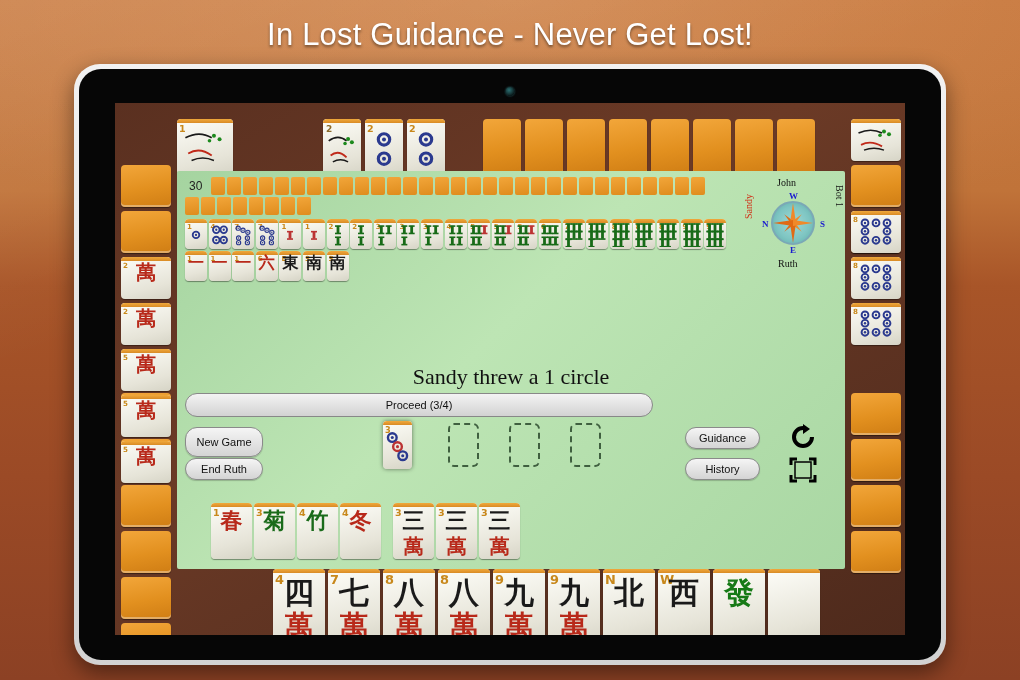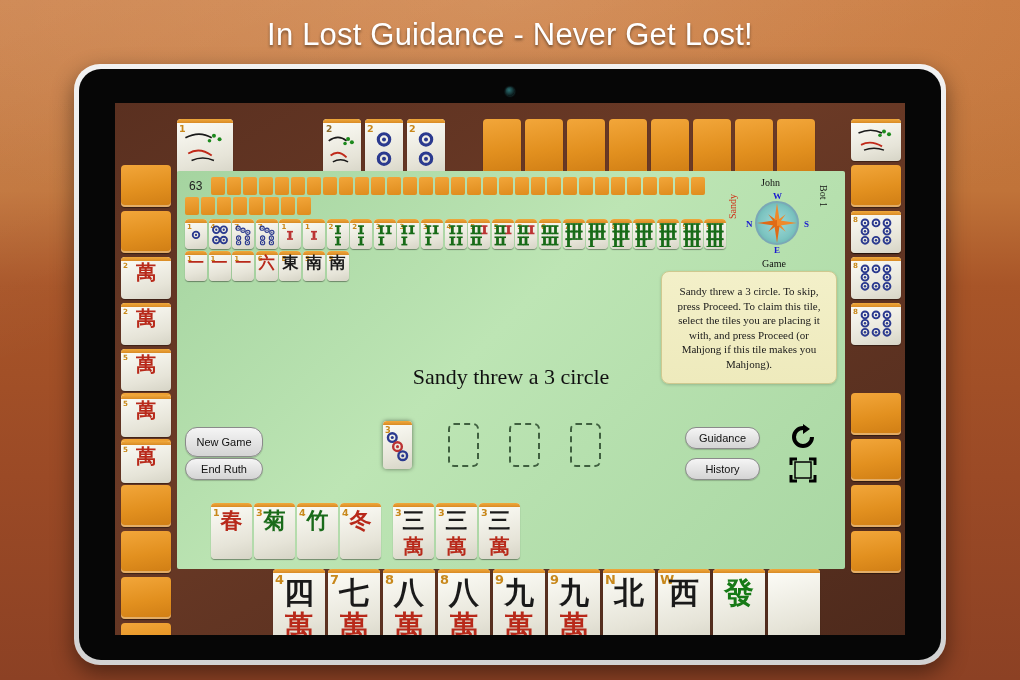--- a/index.html
+++ b/index.html
@@ -52,21 +52,21 @@
   .ch{position:absolute;left:0;right:0;text-align:center;line-height:1;font-weight:bold;}
 
   
   .wallnum{position:absolute;left:12px;top:8px;font-size:12px;color:#222;
     font-family:"Liberation Sans",sans-serif;}
   .wallrow{position:absolute;display:flex;gap:2px;}
   .wallrow i{display:block;width:14px;height:18px;border-radius:2px;
     background:linear-gradient(170deg,#f2a63a,#df8c1d);}
 
   
-  .compass{position:absolute;right:20px;top:6px;width:96px;height:92px;}
+  .compass{position:absolute;right:4px;top:6px;width:96px;height:92px;}
   .cname{position:absolute;font-size:10px;color:#111;font-family:"Liberation Serif",serif;}
   .cname.red{color:#d03018;}
   .rose{position:absolute;left:50%;top:50%;transform:translate(-50%,-50%);
     width:44px;height:44px;border-radius:50%;
     background:radial-gradient(circle,#9fd9d6 0%,#7ec5c2 58%,#5aa8a5 100%);
     border:2px solid #7ba8b6;}
   .rose .sp{position:absolute;left:50%;top:50%;width:0;height:0;}
   .rose .sp::before{content:"";position:absolute;left:-3px;top:-20px;
     border-left:3px solid transparent;border-right:3px solid transparent;
     border-bottom:20px solid #f0892a;}
@@ -305,21 +305,21 @@
                 <circle cx="25" cy="25.283999999999995" r="3.4314" fill="none" stroke="#2b3a8f" stroke-width="1.8872700000000002"></circle>
                 <circle cx="25" cy="25.283999999999995" r="1.20099" fill="#2b3a8f"></circle>
                 <circle cx="36" cy="25.283999999999995" r="3.4314" fill="none" stroke="#2b3a8f" stroke-width="1.8872700000000002"></circle>
                 <circle cx="36" cy="25.283999999999995" r="1.20099" fill="#2b3a8f"></circle>
               </svg></div>
           </div>
         </div>
 
       <div class="felt">
 
-        <div class="wallnum">63</div>
+        <div class="wallnum">30</div>
         <div class="wallrow" id="wallRowA" style="left:34px;top:6px">
             <i></i>
             <i></i>
             <i></i>
             <i></i>
             <i></i>
             <i></i>
             <i></i>
             <i></i>
             <i></i>
@@ -352,21 +352,21 @@
             <i></i>
             <i></i>
             <i></i>
             <i></i>
             <i></i>
             <i></i>
           </div>
 
         <div class="compass">
           <div class="cname" style="left:32px;top:0">John</div>
-          <div class="cname" style="left:33px;bottom:0">Game</div>
+          <div class="cname" style="left:33px;bottom:0">Ruth</div>
           <div class="cname red" style="left:-2px;top:42px;transform:rotate(-90deg);transform-origin:left top;">Sandy</div>
           <div class="cname" style="right:-4px;top:30px;transform:rotate(90deg);transform-origin:right top;">Bot 1</div>
           <div class="rose">
             <div class="sp d1"></div>
               <div class="sp d2"></div>
             <div class="sp"></div>
               <div class="sp h"></div>
           </div>
           <div class="cdir" style="left:44px;top:14px">W</div>
           <div class="cdir" style="left:17px;top:42px">N</div>
@@ -871,24 +871,24 @@
               <div class="num" style="left:2px;top:5px;color:#c8881b;font-size:7px">S</div>
               <div class="ch" style="top:3.5999999999999996px;color:#1a1a1a;font-size:16px">南</div>
             </div>
             <div class="tile" style="left:141.60000000000002px;top:0px;width:22px;height:30px">
               <div class="top"></div>
               <div class="num" style="left:2px;top:5px;color:#c8881b;font-size:7px">S</div>
               <div class="ch" style="top:3.5999999999999996px;color:#1a1a1a;font-size:16px">南</div>
             </div>
           </div>
 
-        <div class="guide">Sandy threw a 3 circle. To skip, press Proceed. To claim this tile, select the tiles you are placing it with, and press Proceed (or Mahjong if this tile makes you Mahjong).</div>
-
-        <div class="status">Sandy threw a 3 circle</div>
-
+
+        <div class="status">Sandy threw a 1 circle</div>
+
+        <div class="proceed">Proceed (3/4)</div>
 
         <div class="pill" style="left:8px;top:256px;width:78px;height:30px">New Game</div>
         <div class="pill" style="left:8px;top:287px;width:78px;height:22px">End Ruth</div>
 
         <div id="thrownTile" style="position:absolute;left:206px;top:250px">
             <div class="tile" style="left: 0px; top: 0px; width: 29px; height: 48px; box-shadow: rgba(0, 0, 0, 0.5) 0px 0px 4px;">
               <div class="top"></div>
               <div class="num" style="left:2px;top:5px;color:#c8881b;font-size:8.16px">3</div>
               <div style="position:absolute;left:0;top:4.800000000000001px;width:29px;height:41.28px"><svg width="29" height="41.28" viewBox="0 0 29 41.28">
                   <circle cx="9.28" cy="11.5584" r="4.35" fill="none" stroke="#2b3a8f" stroke-width="2.3925"></circle>

